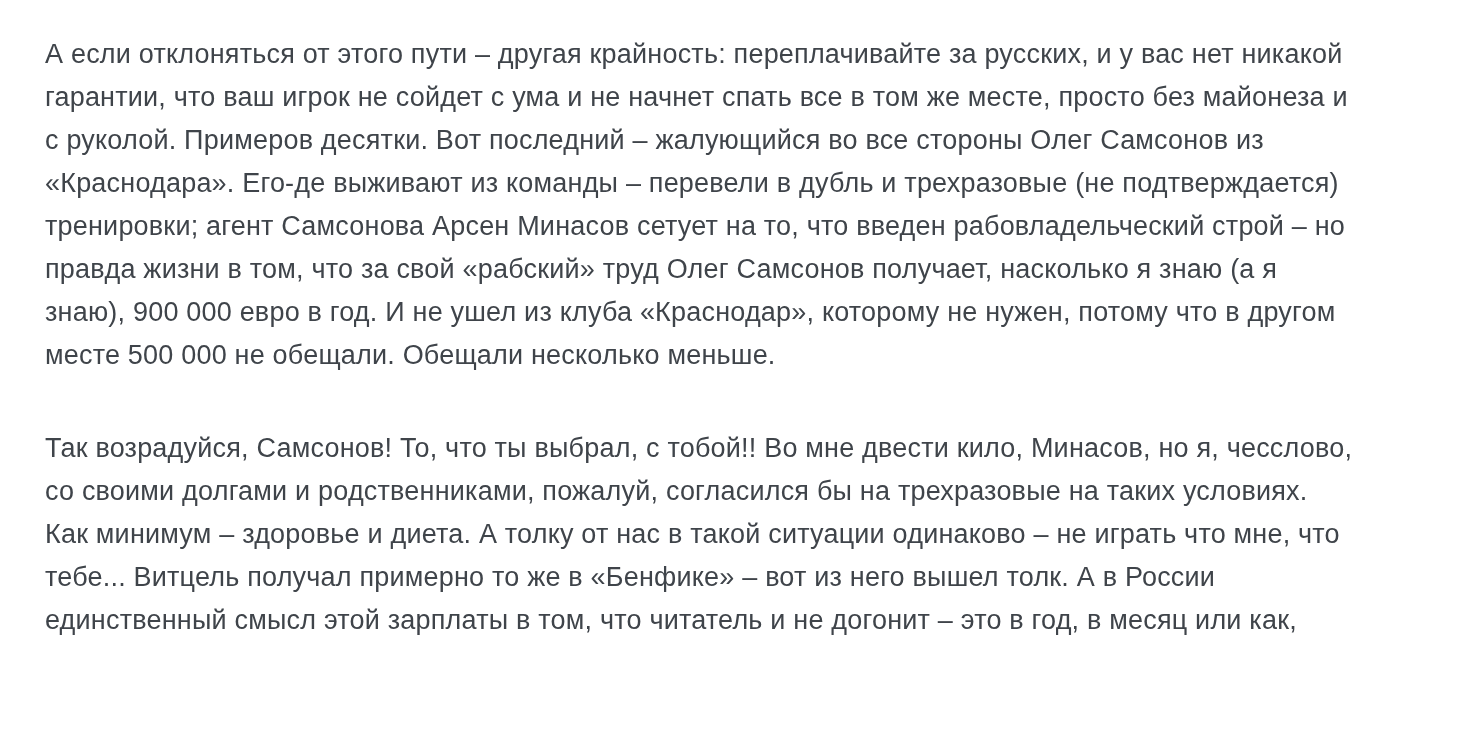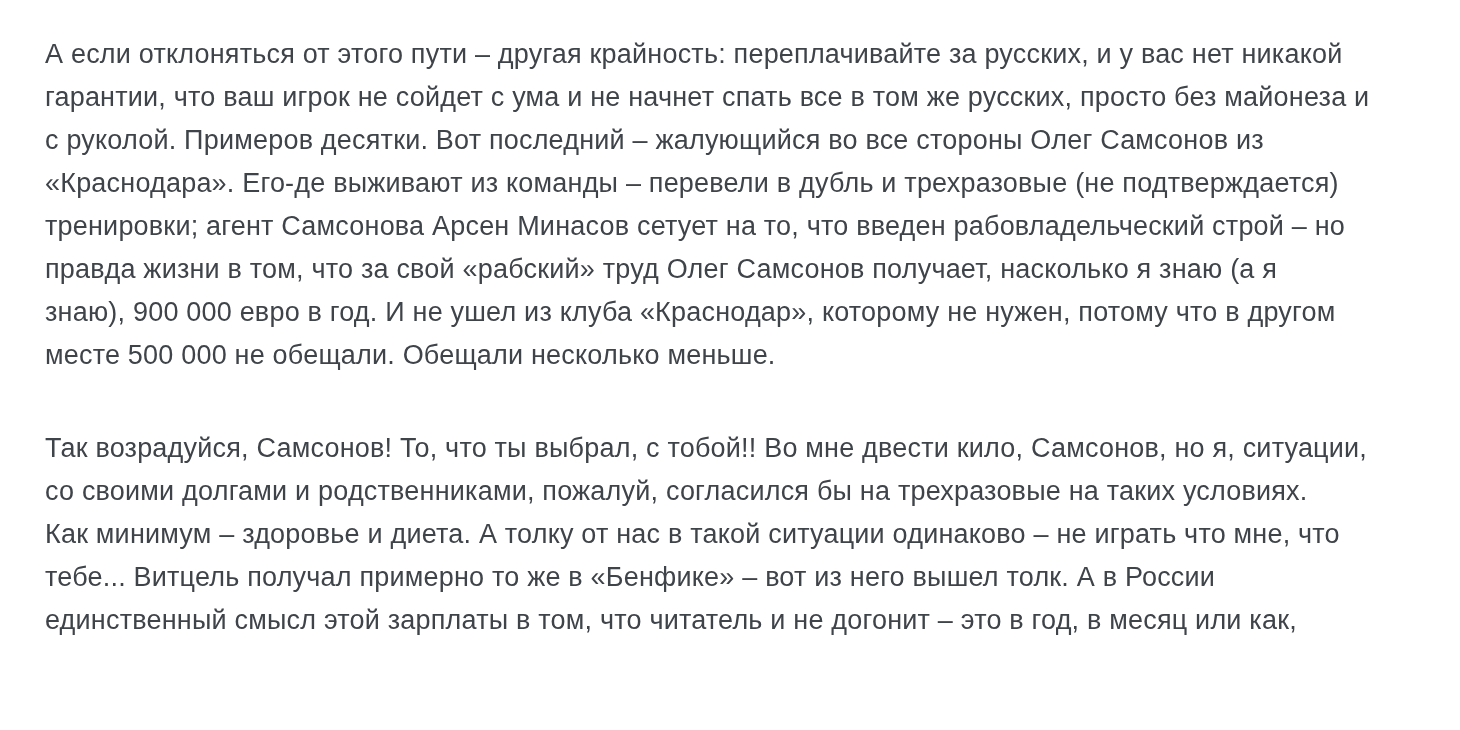--- a/index.html
+++ b/index.html
@@ -34,30 +34,30 @@
     white-space: nowrap;
   }
 </style>
 </head>
 <body>
 
 <div class="article">
 
   <p class="para">
     <span class="line">А если отклоняться от этого пути – другая крайность: переплачивайте за русских, и у вас нет никакой</span>
-    <span class="line">гарантии, что ваш игрок не сойдет с ума и не начнет спать все в том же русских, просто без майонеза и</span>
+    <span class="line">гарантии, что ваш игрок не сойдет с ума и не начнет спать все в том же месте, просто без майонеза и</span>
     <span class="line">с руколой. Примеров десятки. Вот последний – жалующийся во все стороны Олег Самсонов из</span>
     <span class="line">«Краснодара». Его-де выживают из команды – перевели в дубль и трехразовые (не подтверждается)</span>
     <span class="line">тренировки; агент Самсонова Арсен Минасов сетует на то, что введен рабовладельческий строй – но</span>
     <span class="line">правда жизни в том, что за свой «рабский» труд Олег Самсонов получает, насколько я знаю (а я</span>
     <span class="line">знаю), 900 000 евро в год. И не ушел из клуба «Краснодар», которому не нужен, потому что в другом</span>
     <span class="line">месте 500 000 не обещали. Обещали несколько меньше.</span>
   </p>
 
   <p class="para">
-    <span class="line">Так возрадуйся, Самсонов! То, что ты выбрал, с тобой!! Во мне двести кило, Самсонов, но я, ситуации,</span>
+    <span class="line">Так возрадуйся, Самсонов! То, что ты выбрал, с тобой!! Во мне двести кило, Минасов, но я, чесслово,</span>
     <span class="line">со своими долгами и родственниками, пожалуй, согласился бы на трехразовые на таких условиях.</span>
     <span class="line">Как минимум – здоровье и диета. А толку от нас в такой ситуации одинаково – не играть что мне, что</span>
     <span class="line">тебе... Витцель получал примерно то же в «Бенфике» – вот из него вышел толк. А в России</span>
     <span class="line">единственный смысл этой зарплаты в том, что читатель и не догонит – это в год, в месяц или как,</span>
   </p>
 
 </div>
 
 </body></html>

